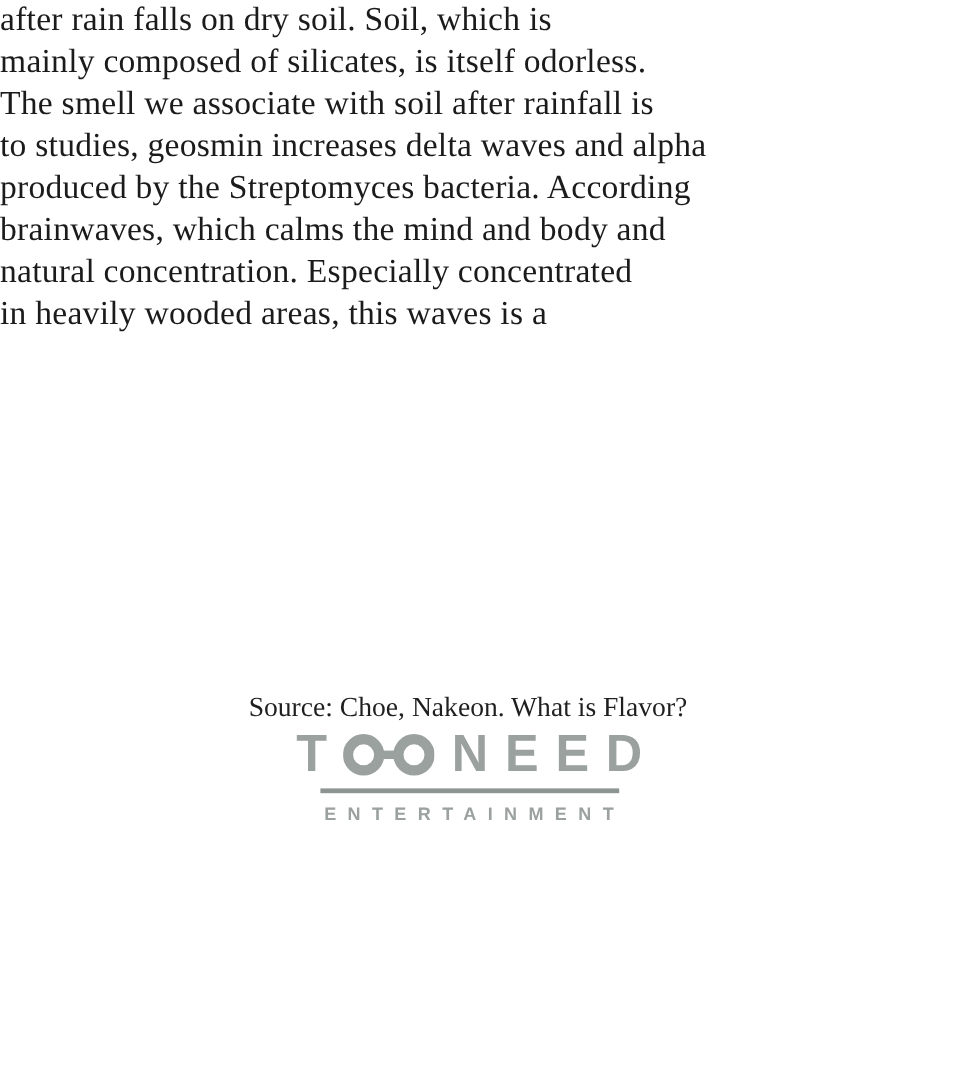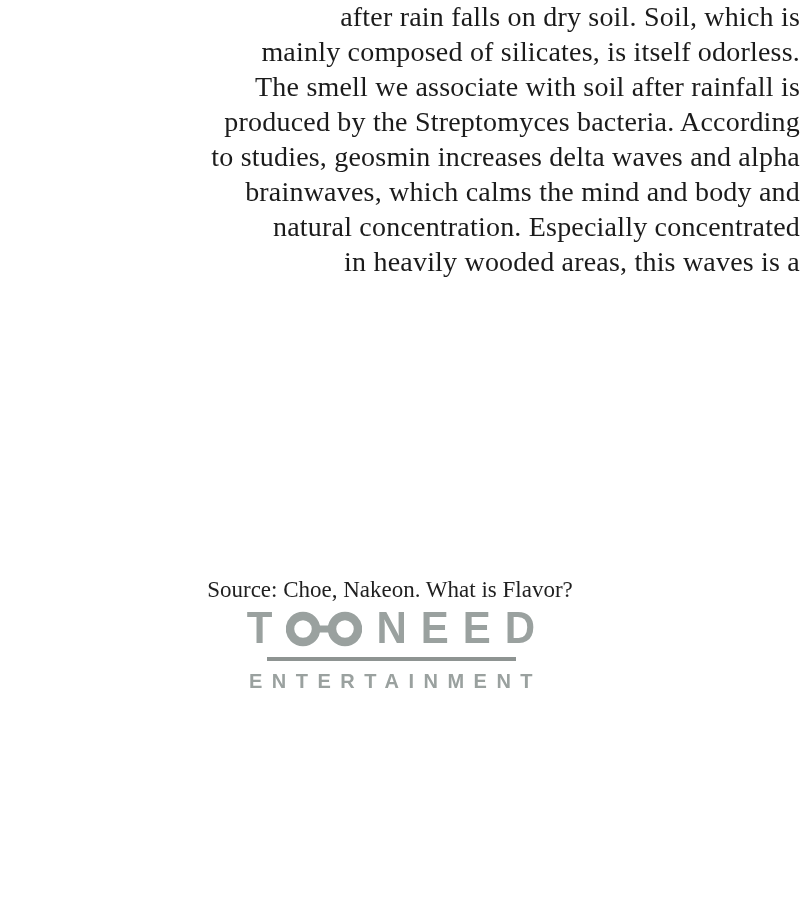--- a/index.html
+++ b/index.html
@@ -13,21 +13,21 @@
     background: var(--page-bg, #ffffff);
     overflow: hidden;
     font-family: "Liberation Serif", "DejaVu Serif", serif;
   }
   
   .article {
     position: absolute;
     top: -1px;
     left: 0;
     right: 0;
-    text-align: right;
+    text-align: left;
     font-size: 28px;
     line-height: 35px;
     color: var(--text-color, #1b1b1b);
     letter-spacing: 0.2px;
   }
   .article > div {
     white-space: nowrap;
   }
   
   .source {
@@ -70,38 +70,38 @@
     margin-top: 2px;
   }
   .logo-divider {
     width: 249px;
     height: 4px;
     margin-top: 9px;
     background: var(--rule-color, #8e9492);
   }
   .logo-subtitle {
     margin-top: 9px;
-    font-size: 20px;
+    font-size: 15px;
     font-weight: 700;
     letter-spacing: 9.5px;
     padding-left: 9px; 
     white-space: nowrap;
   }
 </style>
 </head>
 <body>
 
 <div class="canvas">
 
   <div class="article">
       <div>after rain falls on dry soil. Soil, which is</div>
       <div>mainly composed of silicates, is itself odorless.</div>
       <div>The smell we associate with soil after rainfall is</div>
+      <div>to studies, geosmin increases delta waves and alpha</div>
       <div>produced by the Streptomyces bacteria. According</div>
-      <div>to studies, geosmin increases delta waves and alpha</div>
       <div>brainwaves, which calms the mind and body and</div>
       <div>natural concentration. Especially concentrated</div>
       <div>in heavily wooded areas, this waves is a</div>
     </div>
 
   <div class="source">Source: Choe, Nakeon. What is Flavor?</div>
 
   <div class="logo">
     <div class="wordmark">
       <span class="ltr">T</span>

